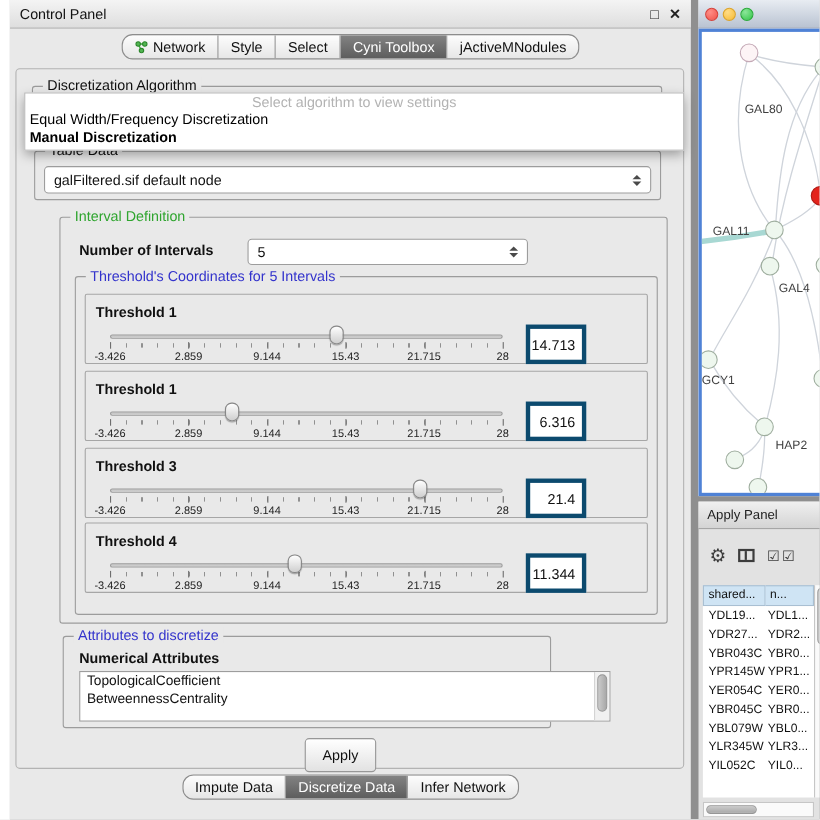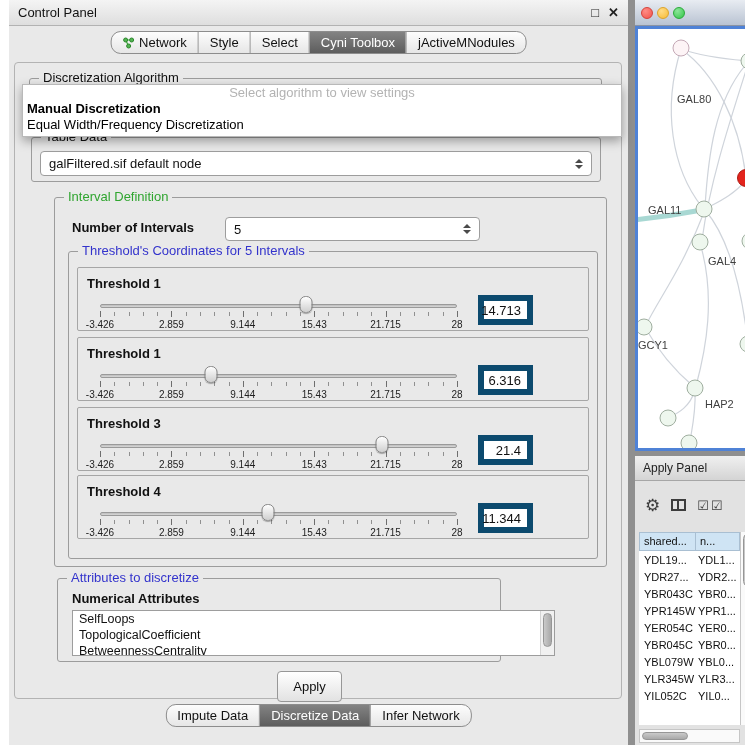--- a/index.html
+++ b/index.html
@@ -65,22 +65,22 @@
   .track { position:absolute; left:0; right:0; top:6px; height:4px;
     background:linear-gradient(#bdbdbd,#d8d8d8); border:1px solid #9a9a9a; border-radius:2px; }
   .thumb { position:absolute; top:-2px; width:13px; height:17px; transform:translateX(-50%);
     background:linear-gradient(#fefefe,#cfcfcf); border:1px solid #878787; border-radius:6px;
     box-shadow:0 1px 1px rgba(0,0,0,.3); z-index:2; }
   .ticks-minor { position:absolute; left:0; right:0; top:14px; height:4px;
     background:repeating-linear-gradient(90deg,#909090 0,#909090 1px,transparent 1px,transparent 4%); }
   .tick-major { position:absolute; top:13px; width:1px; height:6px; background:#6e6e6e; }
   .scale { position:absolute; left:0; right:0; top:21px; height:11px; font-size:10px; color:#222; }
   .scale span { position:absolute; transform:translateX(-50%); white-space:nowrap; }
-  .value-box { position:absolute; left:400px; top:27px; width:55px; height:30px;
-    background:#fff; border:6px solid #0c4a6e; display:flex; align-items:center;
+  .value-box { position:absolute; left:400px; top:27px; width:55px; height:36px;
+    background:#fff; border:4px solid #0c4a6e; display:flex; align-items:center;
     justify-content:flex-end; padding-right:6px; }
 
   .attributes-group { left:48px; top:578px; width:444px; height:84px; }
   .attr-list-title { position:absolute; left:14px; top:12px; font-weight:bold; }
   .attr-list { position:absolute; left:14px; top:31px; width:483px; height:46px;
     background:#fff; border:1px solid #9d9d9d; overflow:hidden; }
   .attr-item { font-size:12.5px; line-height:16px; padding-left:6px; white-space:nowrap; }
   .attr-scrollbar { position:absolute; right:0; top:0; bottom:0; width:14px;
     background:#f1f1f1; border-left:1px solid #d4d4d4; }
   .attr-scroll-thumb { position:absolute; left:2px; right:2px; top:2px; height:34px;
@@ -184,22 +184,22 @@
     <div class="cp-content"></div>
 
     <div class="group algorithm-group">
       <span class="group-label">Discretization Algorithm</span>
     </div>
 
     <div class="combo-fragment"></div>
 
     <div class="algo-popup">
       <div class="popup-placeholder">Select algorithm to view settings</div>
+      <div class="popup-item">Equal Width/Frequency Discretization</div>
       <div class="popup-item bold">Manual Discretization</div>
-      <div class="popup-item">Equal Width/Frequency Discretization</div>
     </div>
 
     <div class="group table-data-group">
       <span class="group-label">Table Data</span>
       <div class="combo" style="left:8px; right:8px; top:13px; height:25px;">
         <span>galFiltered.sif default node</span>
         <span class="spinner">
             <i class="up"></i>
             <i class="down"></i>
           </span>
@@ -316,21 +316,20 @@
           </div>
           <div class="value-box">11.344</div>
         </div>
       </div>
     </div>
 
     <div class="group attributes-group">
       <span class="group-label blue-label">Attributes to discretize</span>
       <span class="attr-list-title">Numerical Attributes</span>
       <div class="attr-list">
-        <div class="attr-item">SelfLoops</div>
         <div class="attr-item">TopologicalCoefficient</div>
         <div class="attr-item">BetweennessCentrality</div>
         <div class="attr-scrollbar">
           <div class="attr-scroll-thumb"></div>
         </div>
       </div>
     </div>
 
     <div class="apply-button">Apply</div>
 

